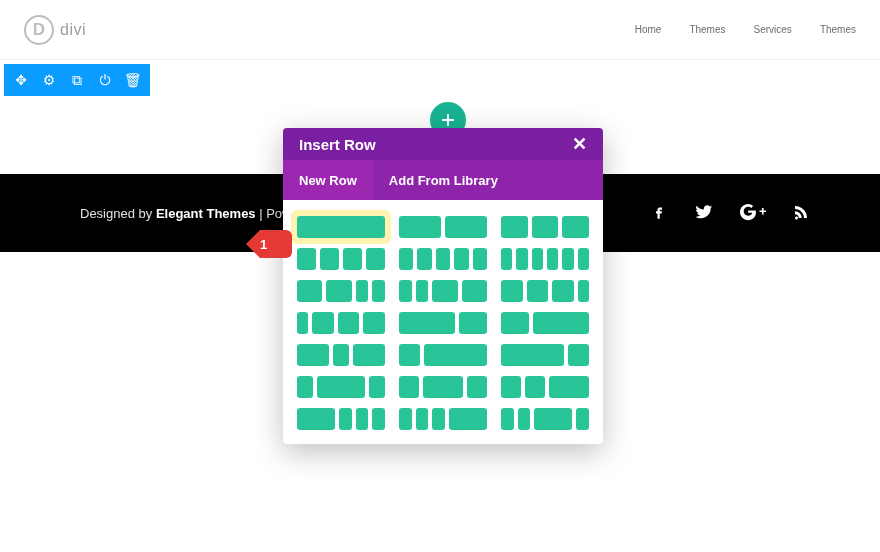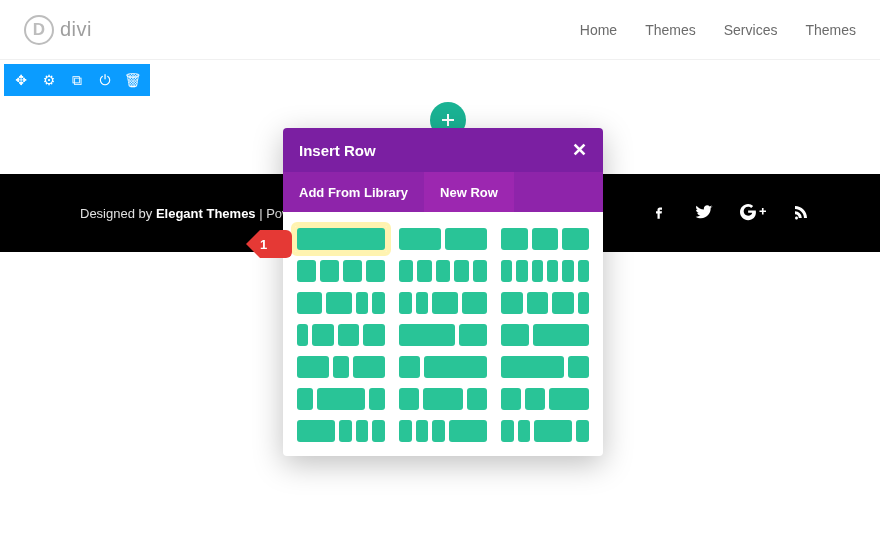--- a/index.html
+++ b/index.html
@@ -2,42 +2,42 @@
 <html><head>
 <meta charset="utf-8">
 <style>
   * { box-sizing: border-box; margin: 0; padding: 0; }
   html, body { width: 880px; height: 552px; overflow: hidden; font-family: -apple-system, BlinkMacSystemFont, "Segoe UI", Helvetica, Arial, sans-serif; background: #fff; }
 
   
   .header { height: 60px; display: flex; align-items: center; padding: 0 24px; justify-content: space-between; border-bottom: 1px solid #f0f0f0; background:#fff; position:relative; z-index:2;}
   .logo { display: flex; align-items: center; gap: 6px; }
   .logo-circle { width: 30px; height: 30px; border: 2px solid #bdbdbd; border-radius: 50%; display:flex; align-items:center; justify-content:center; color:#bdbdbd; font-weight:600; font-size:17px;}
-  .logo-text { color:#9e9e9e; font-size:20px; letter-spacing:0.5px; }
+  .logo-text { color:#9e9e9e; font-size:16px; letter-spacing:0.5px; }
   .nav { display:flex; gap:28px; }
-  .nav a { color:#6b6b6b; font-size:14px; text-decoration:none; }
+  .nav a { color:#6b6b6b; font-size:10px; text-decoration:none; }
 
   
   .section-toolbar { position:absolute; top:64px; left:4px; height:32px; background:#0b9cff; display:flex; align-items:center; gap:14px; padding:0 10px; z-index:3;}
   .section-toolbar span { color:#fff; font-size:14px; display:flex; align-items:center; justify-content:center; width:14px;}
 
   
   .add-circle { position:absolute; top:102px; left:430px; width:36px; height:36px; background:#1ab394; border-radius:50%; display:flex; align-items:center; justify-content:center; z-index:4;}
   .add-circle svg { width:16px; height:16px; }
 
   
   .footer-bar { position:absolute; top:174px; left:0; right:0; height:78px; background:#000; color:#fff; display:flex; align-items:center; padding:0 80px; font-size:13px; z-index:1; }
   .footer-text { color:#e0e0e0; }
   .footer-text b { font-weight:700; color:#fff;}
   .footer-social { position:absolute; right:70px; display:flex; gap:26px; align-items:center;}
   .footer-social span { color:#fff; }
 
   
   .modal { position:absolute; top:128px; left:283px; width:320px; background:#fff; box-shadow:0 8px 30px rgba(0,0,0,0.25); z-index:10; border-radius:4px; overflow:hidden;}
-  .modal-header { background:#7b1fa2; color:#fff; height:44px; display:flex; align-items:center; padding:8px 16px; font-size:15px; font-weight:600; justify-content:space-between;}
+  .modal-header { background:#7b1fa2; color:#fff; height:32px; display:flex; align-items:center; padding:8px 16px; font-size:15px; font-weight:600; justify-content:space-between;}
   .modal-close { cursor:pointer; font-size:18px; }
   .modal-tabs { background:#8e24aa; display:flex; height:40px;}
   .modal-tab { flex:0 0 auto; padding:0 16px; display:flex; align-items:center; color:#fff; font-size:13px; font-weight:600; }
   .modal-tab.active { background:#9c27b0; }
   .modal-body { padding:16px 14px 14px 14px; display:grid; grid-template-columns: repeat(3, 1fr); gap:10px 14px; }
 
   
   .layout-opt { display:flex; gap:4px; height:22px; cursor:pointer;}
   .layout-opt.highlight { outline:4px solid #fff3b0; outline-offset:0; background:#fff3b0; border-radius:2px; padding:2px; height:26px; margin:-2px;}
   .col { background:#29c497; border-radius:3px; flex:1; }
@@ -105,22 +105,22 @@
     </svg>
   <span>1</span>
 </div>
 
 <div class="modal">
   <div class="modal-header">
     <span>Insert Row</span>
     <span class="modal-close">✕</span>
   </div>
   <div class="modal-tabs">
+    <div class="modal-tab active">New Row</div>
     <div class="modal-tab">Add From Library</div>
-    <div class="modal-tab active">New Row</div>
   </div>
   <div class="modal-body" id="layout-grid">
 
   <div class="layout-opt highlight">
         <div class="col" style="flex: 1 1 0%;"></div>
       </div>
       <div class="layout-opt">
         <div class="col" style="flex: 0.5 1 0%;"></div>
         <div class="col" style="flex: 0.5 1 0%;"></div>
       </div>

